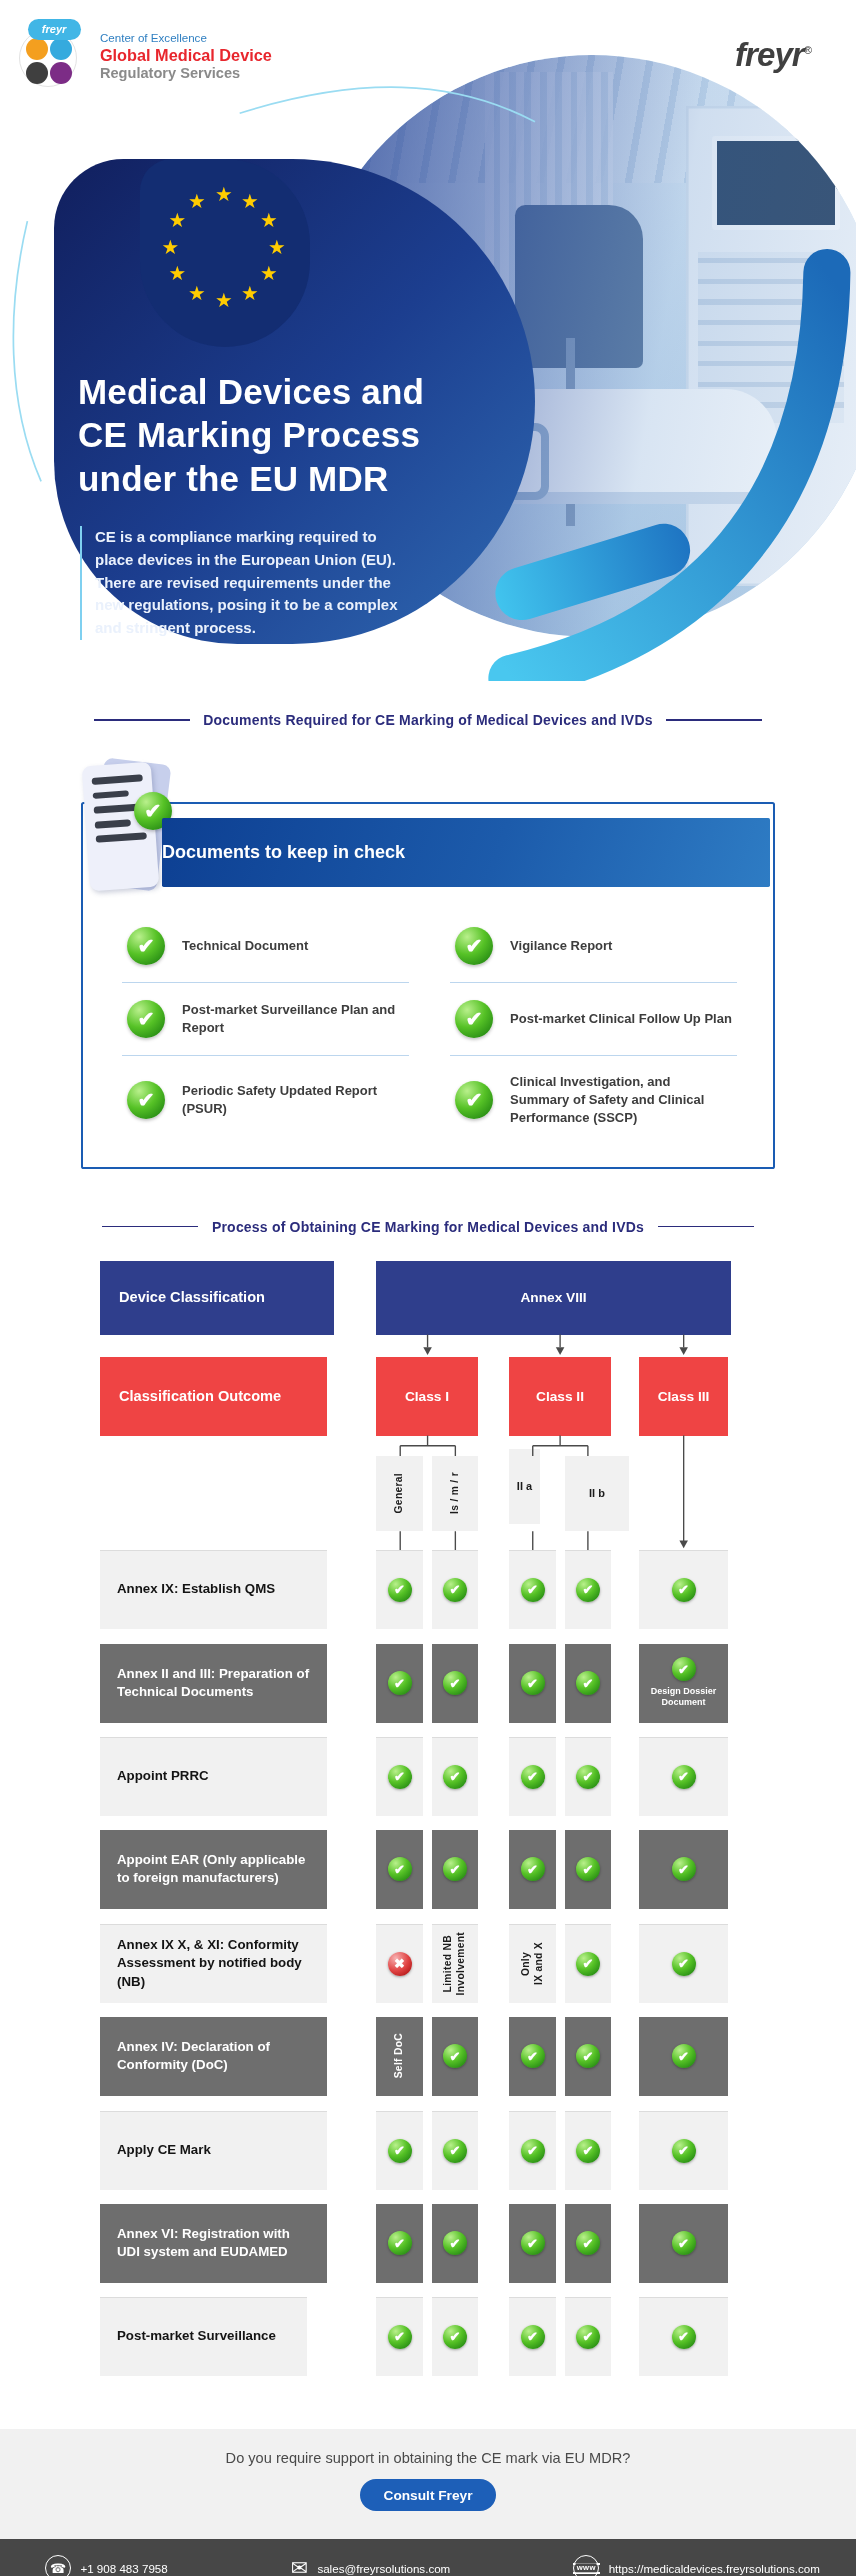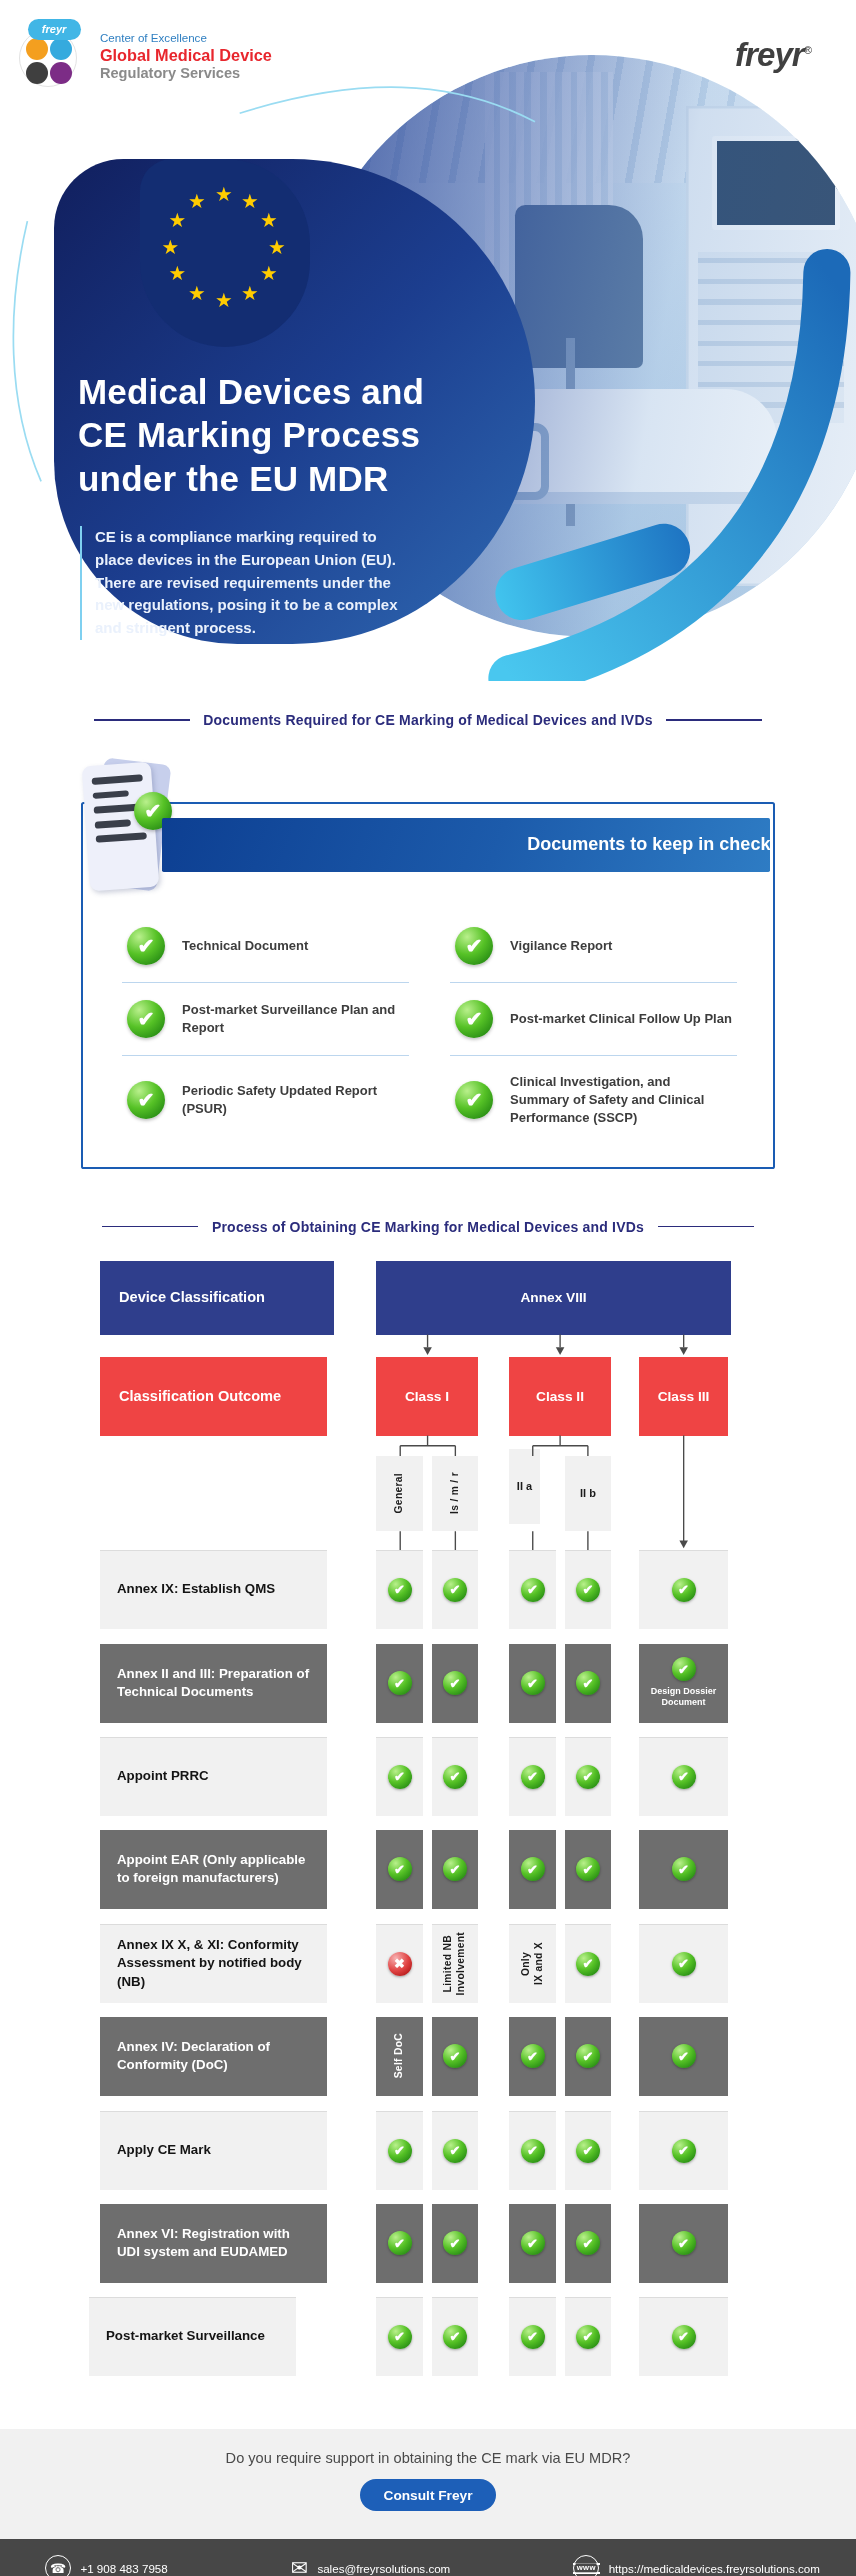--- a/index.html
+++ b/index.html
@@ -57,23 +57,23 @@
   .coe-l2 { color:#e8262d; font-size:16.3px; font-weight:bold; }
   .coe-l3 { color:#8a8a8a; font-size:14.6px; font-weight:bold; }
   .freyr-logo { position:absolute; right:45px; top:36px; z-index:6; color:#fff; font-size:33px; font-weight:bold; font-style:italic; letter-spacing:-0.9px; }
   .freyr-logo sup { font-size:11px; font-weight:normal; }
   
   .section-heading { display:flex; align-items:center; justify-content:center; gap:13.7px; margin-top:31px; }
   .h-line { width:96px; height:1.7px; background:#2b2c7c; }
   .h-text { color:#2b2c7c; font-size:14px; font-weight:bold; letter-spacing:0.2px; }
   
   .docs-box { position:relative; width:694px; margin:74px auto 0; border:2.6px solid #1a5cb3; border-radius:2.6px; background:#fff; padding:106px 36px 22px 39px; }
-  .docs-header { position:absolute; top:13.7px; left:79px; right:2.6px; height:54px; border-radius:1.7px;
+  .docs-header { position:absolute; top:13.7px; left:79px; right:2.6px; height:69px; border-radius:1.7px;
     background:linear-gradient(110deg,#0d3f92 0%,#1c5bab 55%,#2e7cc4 100%);
-    display:flex; align-items:center; justify-content:flex-end; }
+    display:flex; align-items:center; justify-content:flex-start; }
   .docs-header-title { color:#fff; font-size:18px; font-weight:bold; }
   .doc-icon { position:absolute; left:1.7px; top:-45px; width:89px; height:135px; }
   .doc-sheet-back { position:absolute; left:12px; top:1.7px; width:67px; height:127px; background:#c7cfec; border-radius:8.6px; transform:rotate(7deg); }
   .doc-sheet { position:absolute; left:1.7px; top:5.1px; width:69px; height:125px; background:#eef0fa; border-radius:8.6px; transform:rotate(-4deg); box-shadow:1.7px 2.6px 5.1px rgba(60,70,120,.25); padding:12px 8.6px; }
   .doc-line { height:6.9px; background:#3a3f4a; border-radius:3.4px; margin-bottom:7.7px; }
   .doc-line.short { width:70%; }
   .doc-check { position:absolute; right:1.7px; top:33px; }
   .chk-big { width:38px; height:38px; border-radius:50%; flex:0 0 38px;
     background:radial-gradient(circle at 32% 26%,#b9f08c,#56c226 46%,#2e9417 78%,#1f7a10);
     color:#fff; font-size:20.6px; font-weight:bold; display:flex; align-items:center; justify-content:center;
@@ -258,21 +258,21 @@
   <div class="pt-abs pt-gray pt-box-center" style="left:428px;top:96px;width:102px;height:79px">Class II</div>
   <div class="pt-abs pt-gray pt-box-center" style="left:558px;top:96px;width:89px;height:79px">Class III</div>
 
   <div class="pt-abs pt-sub" style="left:295px;top:195px;width:47px;height:75px">
       <span class="vtext">General</span>
     </div>
   <div class="pt-abs pt-sub" style="left:351px;top:195px;width:46px;height:75px">
       <span class="vtext">Is / m / r</span>
     </div>
   <div class="pt-abs pt-sub" style="left:428px;top:188px;width:31px;height:75px">II a</div>
-  <div class="pt-abs pt-sub" style="left:484px;top:195px;width:46px;height:75px">II b</div>
+  <div class="pt-abs pt-sub" style="left:484px;top:195px;width:64px;height:75px">II b</div>
 
   <svg class="pt-connectors" width="694" height="295" viewBox="0 0 810 345">
     <g stroke="#4a4a4a" stroke-width="1.6" fill="none">
       <path d="M404.5 86 V101"></path>
         <path d="M559.5 86 V101"></path>
         <path d="M704 86 V101"></path>
       <path d="M404.5 204 V216 M372.5 216 H437 M372.5 216 V228 M437 216 V228"></path>
       <path d="M559.5 204 V216 M527.5 216 H592 M527.5 216 V228 M592 216 V228"></path>
       <path d="M704 204 V328"></path>
       <path d="M372.5 316 V338 M437 316 V338 M527.5 316 V338 M592 316 V338"></path>
@@ -409,21 +409,21 @@
     </div>
     <div class="pt-abs cell row-dark" style="left: 428px; top: 943px; width: 47px; height: 79px;">
       <span class="chk">✔</span>
     </div>
     <div class="pt-abs cell row-dark" style="left: 484px; top: 943px; width: 46px; height: 79px;">
       <span class="chk">✔</span>
     </div>
     <div class="pt-abs cell row-dark" style="left: 558px; top: 943px; width: 89px; height: 79px;">
       <span class="chk">✔</span>
     </div>
-    <div class="pt-abs row-label row-light" style="left: 8px; top: 1036px; width: 207px; height: 79px;">Post-market Surveillance</div>
+    <div class="pt-abs row-label row-light" style="left: 19px; top: 1036px; width: 207px; height: 79px;">Post-market Surveillance</div>
     <div class="pt-abs cell row-light" style="left: 295px; top: 1036px; width: 47px; height: 79px;">
       <span class="chk">✔</span>
     </div>
     <div class="pt-abs cell row-light" style="left: 351px; top: 1036px; width: 46px; height: 79px;">
       <span class="chk">✔</span>
     </div>
     <div class="pt-abs cell row-light" style="left: 428px; top: 1036px; width: 47px; height: 79px;">
       <span class="chk">✔</span>
     </div>
     <div class="pt-abs cell row-light" style="left: 484px; top: 1036px; width: 46px; height: 79px;">

